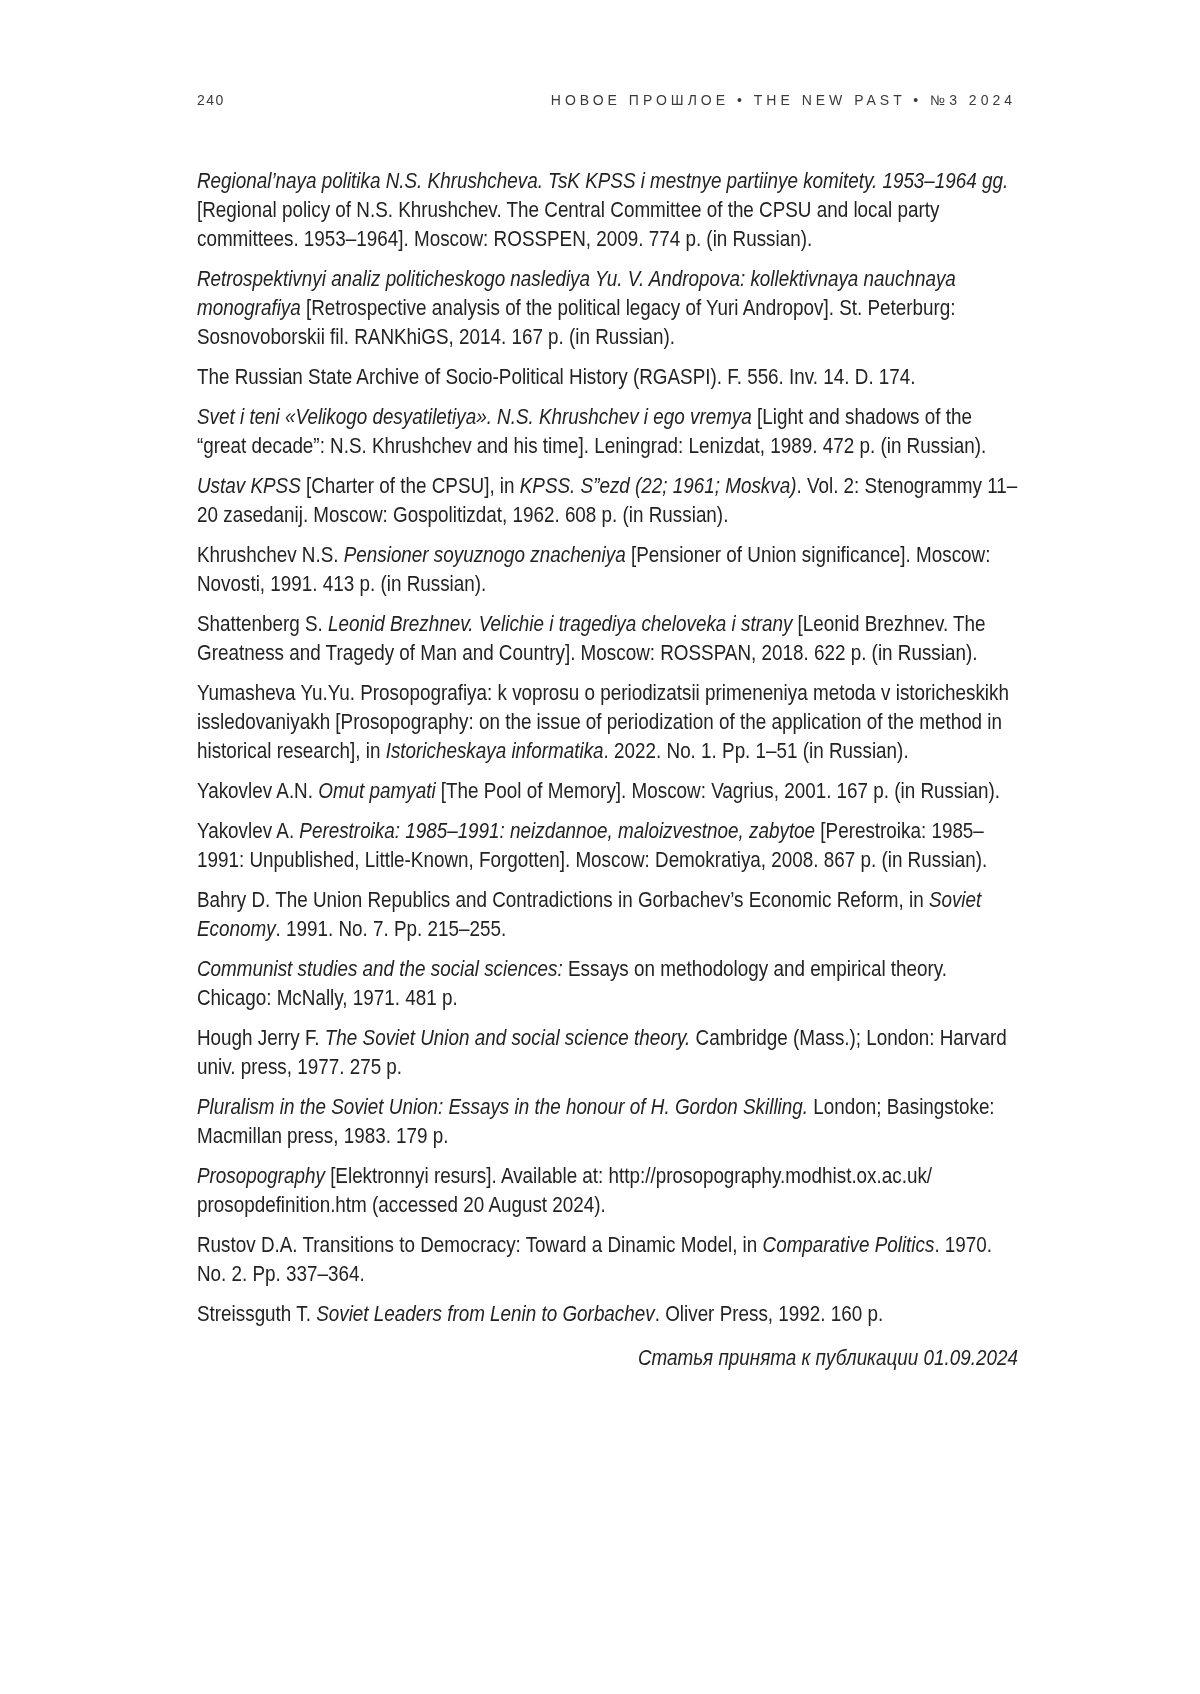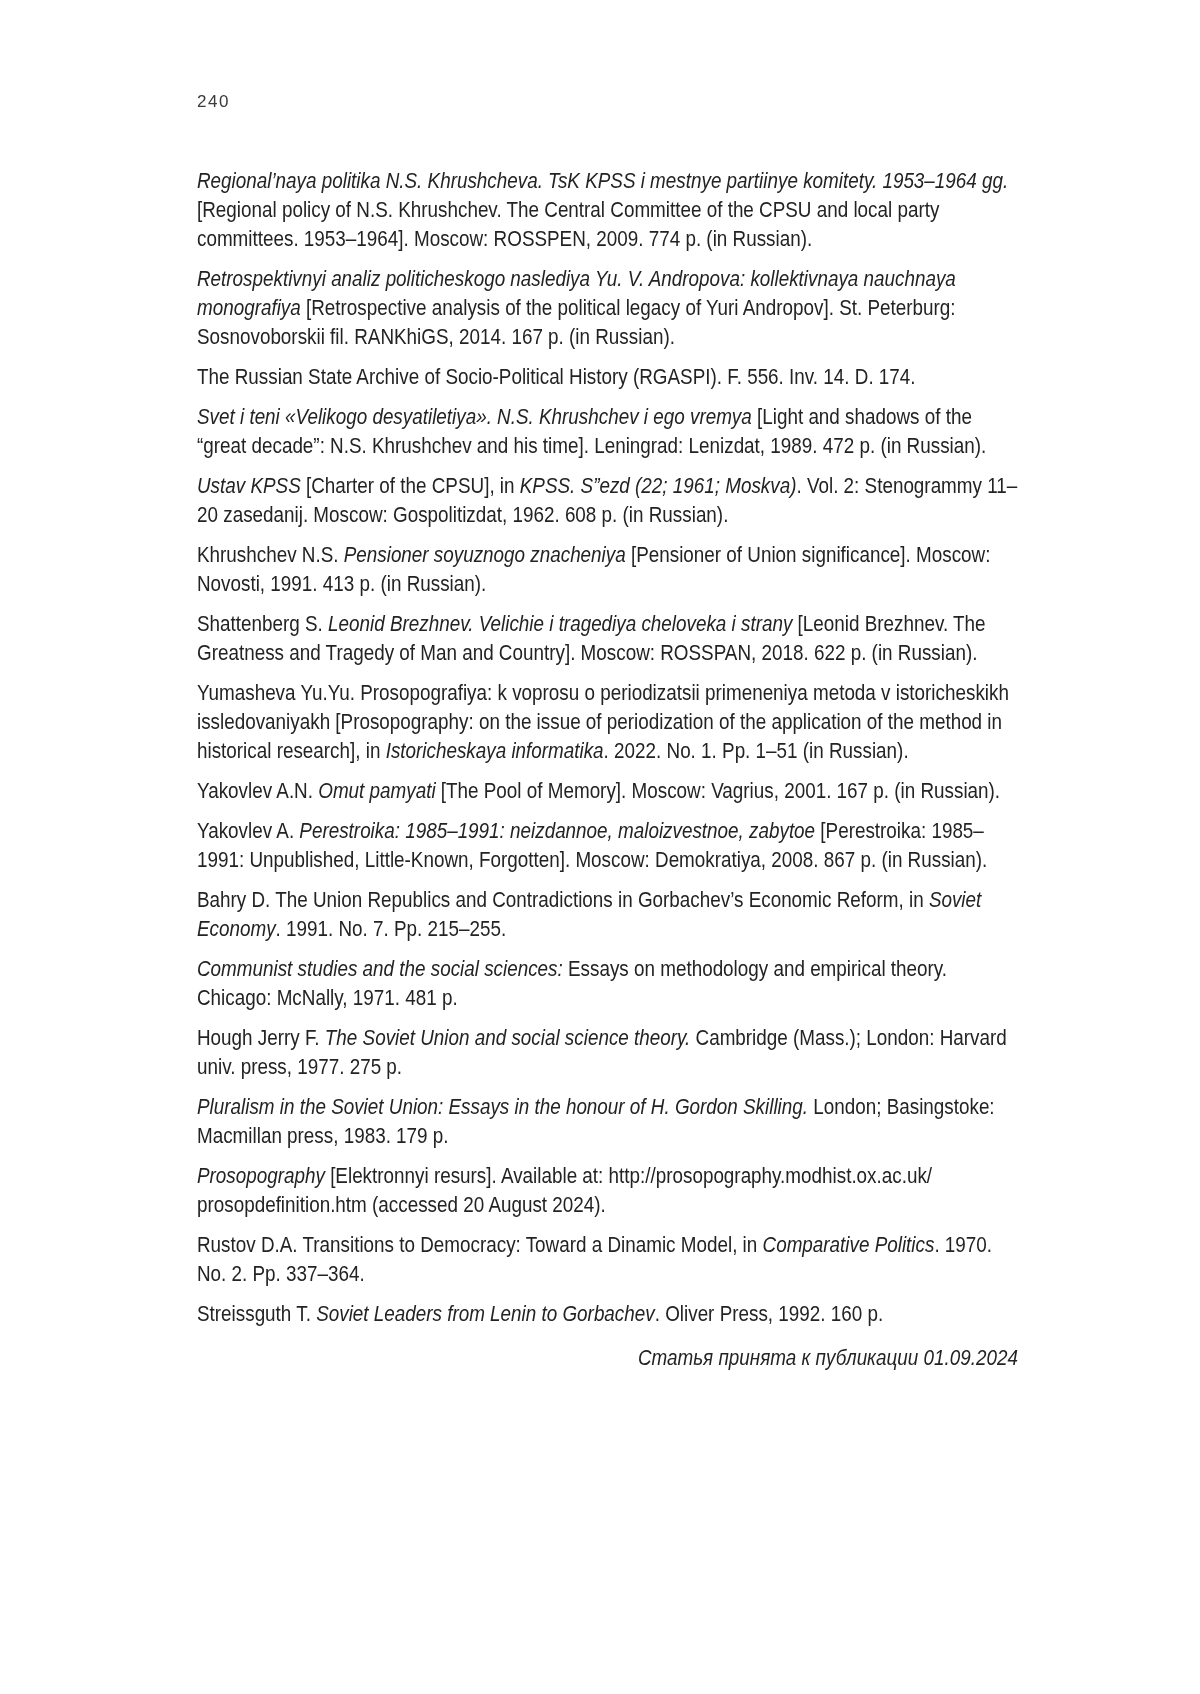--- a/index.html
+++ b/index.html
@@ -12,21 +12,21 @@
     font-family: "Liberation Sans", sans-serif;
   }
   .header {
     position: absolute;
     left: 197px;
     right: 184px;
     top: 92px;
     display: flex;
     justify-content: space-between;
     align-items: baseline;
-    font-size: 17px;
+    font-size: 14px;
     color: #3a3a3a;
   }
   .page-number { letter-spacing: 1.5px; }
   .running-head { letter-spacing: 4px; white-space: nowrap; }
   .content {
     position: absolute;
     left: 197px;
     top: 167px;
     width: 936px;
     transform: scaleX(0.877);
@@ -43,20 +43,21 @@
     text-align: right;
     font-style: italic;
   }
 </style>
 </head>
 <body>
 
 <div class="page">
   <header class="header">
     <span class="page-number">240</span>
+    <span class="running-head">НОВОЕ ПРОШЛОЕ • THE NEW PAST • №3 2024</span>
   </header>
   <main class="content">
     <div id="references-list">
         <p class="ref"><em>Regional’naya politika N.S. Khrushcheva. TsK KPSS i mestnye partiinye komitety. 1953–1964 gg.</em><span> [Regional policy of N.S. Khrushchev. The Central Committee of the CPSU and local party committees. 1953–1964]. Moscow: ROSSPEN, 2009. 774 p. (in Russian).</span></p>
         <p class="ref"><em>Retrospektivnyi analiz politicheskogo naslediya Yu. V. Andropova: kollektivnaya nauchnaya monografiya</em><span> [Retrospective analysis of the political legacy of Yuri Andropov]. St. Peter­burg: Sosnovoborskii fil. RANKhiGS, 2014. 167 p. (in Russian).</span></p>
         <p class="ref"><span>The Russian State Archive of Socio-Political History (RGASPI). F. 556. Inv. 14. D. 174.</span></p>
         <p class="ref"><em>Svet i teni «Velikogo desyatiletiya». N.S. Khrushchev i ego vremya</em><span> [Light and shadows of the “great decade”: N.S. Khrushchev and his time]. Leningrad: Lenizdat, 1989. 472 p. (in Russian).</span></p>
         <p class="ref"><em>Ustav KPSS</em><span> [Charter of the CPSU], in </span><em>KPSS. S”ezd (22; 1961; Moskva)</em><span>. Vol. 2: Stenogram­my 11–20 zasedanij. Moscow: Gospolitizdat, 1962. 608 p. (in Russian).</span></p>
         <p class="ref"><span>Khrushchev N.S. </span><em>Pensioner soyuznogo znacheniya</em><span> [Pensioner of Union significance]. Mos­cow: Novosti, 1991. 413 p. (in Russian).</span></p>
         <p class="ref"><span>Shattenberg S. </span><em>Leonid Brezhnev. Velichie i tragediya cheloveka i strany</em><span> [Leonid Brezhnev. The Greatness and Tragedy of Man and Country]. Moscow: ROSSPAN, 2018. 622 p. (in Russian).</span></p>

